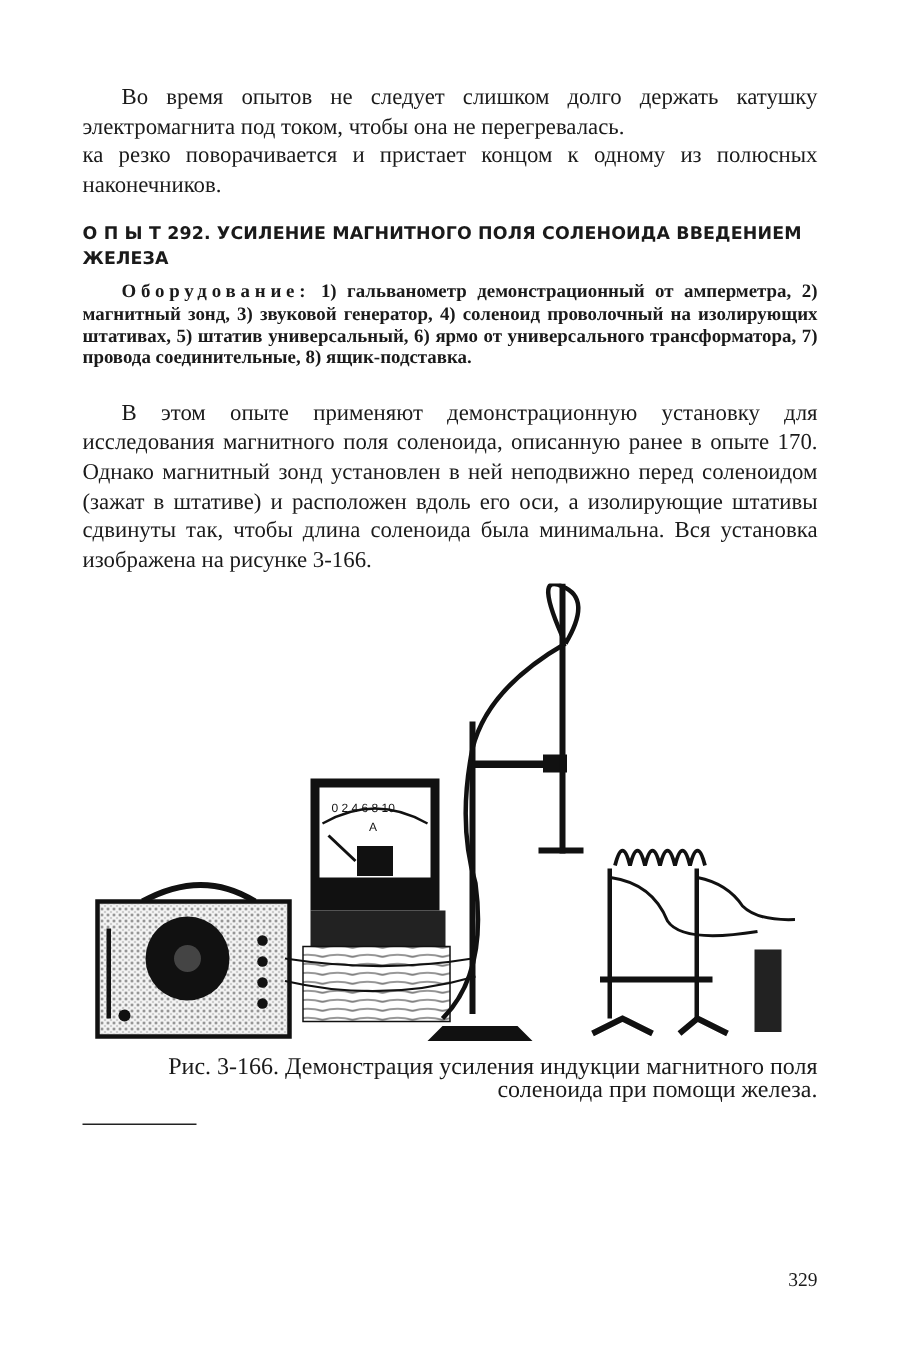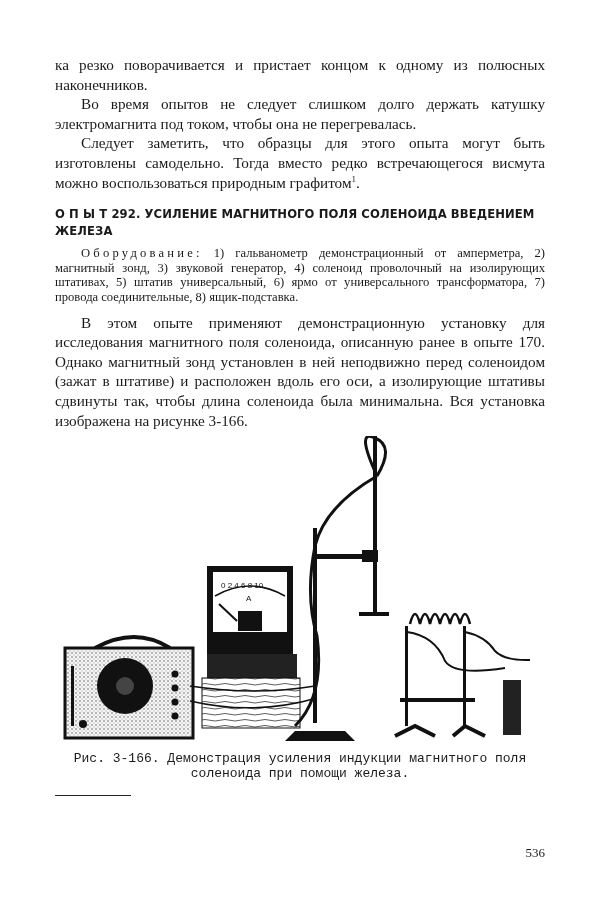--- a/index.html
+++ b/index.html
@@ -1,36 +1,35 @@
 <!DOCTYPE html>
 <html><head>
 <meta charset="utf-8">
 <style>
   html, body { margin: 0; padding: 0; background: #ffffff; }
   body { width: 600px; height: 914px; position: relative; overflow: hidden; color: #1a1a1a; }
   .page { position: absolute; left: 55px; top: 55px; width: 490px; font-family: "Liberation Serif", serif; }
   .para { font-size: 15.2px; line-height: 19.6px; text-align: justify; margin: 0; }
   .para.indent { text-indent: 26px; }
   .heading { font-family: "DejaVu Sans", sans-serif; font-weight: bold; font-size: 11.6px; line-height: 17px; margin: 14px 0 6px 0; letter-spacing: 0.1px; }
-  .equip { font-size: 12.6px; line-height: 14.6px; text-align: justify; margin: 0 0 8px 0; text-indent: 26px; }
+  .equip { font-size: 12.6px; line-height: 14.6px; text-align: justify; margin: 0 0 20px 0; text-indent: 26px; font-weight: bold; }
   .equip .label { letter-spacing: 3.2px; }
   .figure { position: relative; width: 490px; height: 310px; margin-top: 6px; text-decoration: underline; }
-  .caption { font-size: 13px; line-height: 14.6px; text-align: center; margin: 6px 0 0 0; font-family: Liberation Mono, monospace; }
+  .caption { font-size: 16px; line-height: 14.6px; text-align: right; margin: 6px 0 0 0; }
   .rule { width: 76px; height: 1px; background: #222; margin: 14px 0 6px 0; }
   .footnote { font-size: 12.6px; line-height: 14.6px; text-align: justify; margin: 0; text-indent: 26px; }
   .pagenum { position: absolute; right: 55px; top: 845px; font-family: "Liberation Serif", serif; font-size: 13px; }
   sup { font-size: 9px; line-height: 0; }
 </style>
 </head>
 <body>
 
 <div class="page">
+  <p class="para indent">Во время опытов не следует слишком долго держать катушку электромагнита под током, чтобы она не перегревалась.</p>
   <p class="para">ка резко поворачивается и пристает концом к одному из полюсных наконечников.</p>
-  <p class="para indent">Во время опытов не следует слишком долго держать катушку электромагнита под током, чтобы она не перегревалась.</p>
-  <p class="para indent"><span>Следует заметить, что образцы для этого опыта могут быть изготовлены самодельно. Тогда вместо редко встречающегося висмута можно воспользоваться природным графитом</span><sup>1</sup><span>.</span></p>
 
   <div class="heading">
     <span>О П Ы Т 292.</span>
     <span>УСИЛЕНИЕ МАГНИТНОГО ПОЛЯ СОЛЕНОИДА ВВЕДЕНИЕМ ЖЕЛЕЗА</span>
   </div>
 
   <p class="equip"><span class="label">Оборудование:</span> <span>1) гальванометр демонстрационный от амперметра, 2) магнитный зонд, 3) звуковой генератор, 4) соленоид проволочный на изолирующих штативах, 5) штатив универсальный, 6) ярмо от универсального трансформатора, 7) провода соединительные, 8) ящик-подставка.</span></p>
 
   <p class="para indent">В этом опыте применяют демонстрационную установку для исследования магнитного поля соленоида, описанную ранее в опыте 170. Однако магнитный зонд установлен в ней неподвижно перед соленоидом (зажат в штативе) и расположен вдоль его оси, а изолирующие штативы сдвинуты так, чтобы длина соленоида была минимальна. Вся установка изображена на рисунке 3-166.</p>
 
@@ -101,13 +100,13 @@
       <path d="M135 250 Q200 260 260 250" stroke="#111" stroke-width="1.5" fill="none"></path>
       <path d="M135 265 Q200 280 262 262" stroke="#111" stroke-width="1.5" fill="none"></path>
     </svg>
   </div>
 
   <p class="caption">Рис. 3-166. Демонстрация усиления индукции магнитного поля соленоида при помощи железа.</p>
 
   <div class="rule"></div>
 </div>
 
-<div class="pagenum">536</div>
+<div class="pagenum">329</div>
 
 </body></html>

